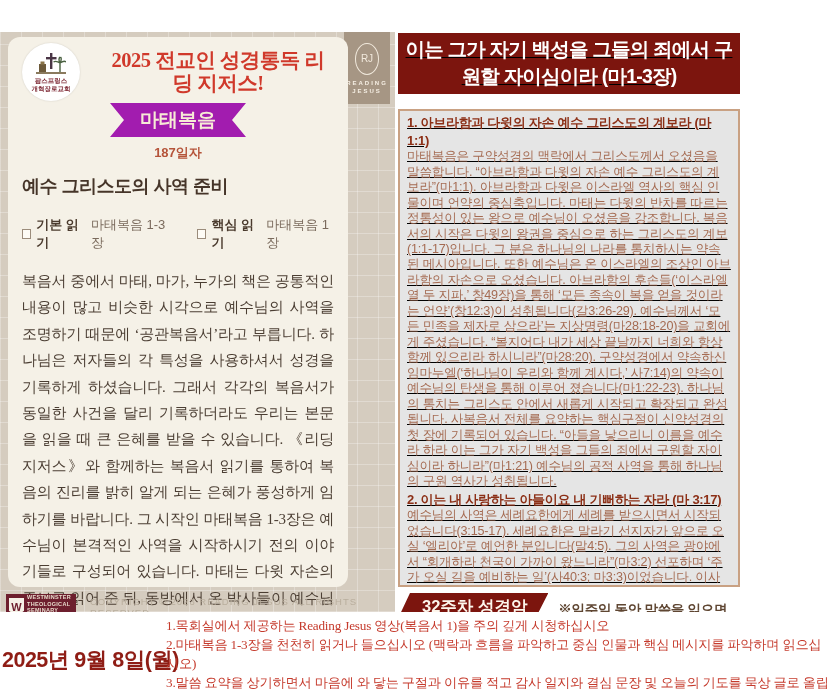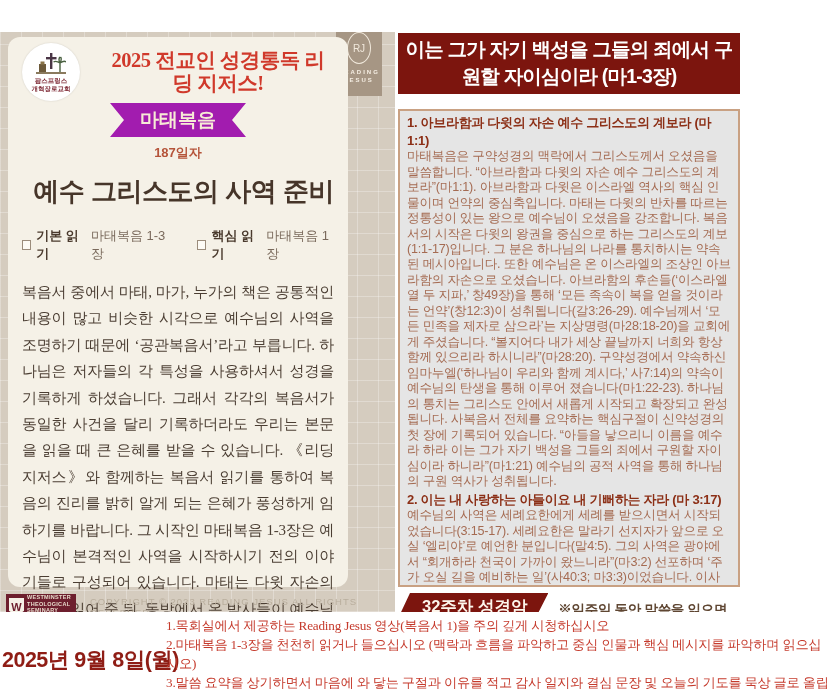--- a/index.html
+++ b/index.html
@@ -6,43 +6,43 @@
   html,body { width:835px; height:697px; background:#ffffff; overflow:hidden;
     font-family:"Liberation Sans", sans-serif; }
   .doc { position:relative; width:835px; height:697px; background:#ffffff; }
 
   
   .left-panel { position:absolute; left:0; top:32px; width:395px; height:580px;
     background:
       repeating-linear-gradient(0deg, rgba(255,255,255,.28) 0 1px, transparent 1px 21px),
       repeating-linear-gradient(90deg, rgba(255,255,255,.28) 0 1px, transparent 1px 21px),
       #d5ccbf; }
-  .rj-strip { position:absolute; right:13px; top:0; width:46px; height:64px;
+  .rj-strip { position:absolute; right:5px; top:0; width:46px; height:72px;
     background:#a69684; display:flex; flex-direction:column; align-items:center;
-    gap:2px; }
+    justify-content:center; gap:2px; }
   .rj-oval { width:24px; height:32px; border:1.5px solid #f1e9dc; border-radius:50%;
     color:#f1e9dc; font-size:10px; display:flex; align-items:center; justify-content:center;
     letter-spacing:0; margin-bottom:3px; }
   .rj-word { color:#f6efe4; font-size:6px; letter-spacing:2px; font-weight:bold; }
 
   .card { position:absolute; left:8px; top:5px; width:340px; height:550px;
     background:#f5f1e7; border-radius:12px; padding:6px 14px 0 14px; }
   .card-head { display:flex; align-items:center; gap:22px;font-family:Liberation Serif, serif; }
   .church-logo { width:58px; height:58px; background:#ffffff; border-radius:50%;
     flex:0 0 auto; display:flex; flex-direction:column; align-items:center;
     justify-content:center; box-shadow:0 0 2px rgba(0,0,0,.15); }
   .church-name { color:#7b2430; font-size:6.5px; font-weight:bold; line-height:1.2; text-align:center; }
   .main-title { flex:1; text-align:center; color:#d0392b; font-weight:bold;
     font-size:20.5px; line-height:1.1; letter-spacing:-0.5px; }
   .book-ribbon-wrap { text-align:center; margin-top:2px; }
   .book-ribbon { display:inline-block; background:#a21caf; color:#f7ead6;
     font-weight:bold; font-size:19px; padding:4px 30px;
     clip-path:polygon(0 0,100% 0,calc(100% - 14px) 50%,100% 100%,0 100%,14px 50%); }
   .day { text-align:center; color:#b5543a; font-weight:bold; font-size:13px; margin-top:7px; }
-  .lesson-title { text-align:right; color:#463529; font-weight:bold; font-size:26px;
+  .lesson-title { text-align:left; color:#463529; font-weight:bold; font-size:18px;
     margin-top:12px; letter-spacing:-0.5px; }
   .readings { display:flex; justify-content:center; gap:28px; margin-top:18px;
     font-size:13px; color:#7a6a5c; align-items:center; }
   .reading-item { display:flex; align-items:center; gap:5px; }
   .cbx { width:10px; height:10px; border:1.2px solid #9b8c7b; background:#fdfbf5;
     display:inline-block; }
   .reading-label { font-weight:bold; color:#4a3a2d; }
   .left-body { margin-top:16px; font-family:"Liberation Serif","DejaVu Serif",serif;
     font-size:15px; line-height:1.76; color:#4b3e33; text-align:justify;
     letter-spacing:-0.2px; }
@@ -50,21 +50,21 @@
     display:flex; align-items:center; gap:14px; }
   .wts-logo { background:#6d1f2e; height:27px; display:flex; align-items:center;
     gap:3px; padding:2px 5px 2px 3px; }
   .wts-shield { width:15px; height:19px; background:#f5f1e7; color:#6d1f2e;
     font-size:11px; font-weight:bold; display:flex; align-items:center; justify-content:center;
     clip-path:polygon(0 0,100% 0,100% 70%,50% 100%,0 70%); }
   .wts-text { color:#e8dccd; font-size:5.5px; font-weight:bold; line-height:1.15; letter-spacing:.3px; }
   .copyright { color:#b9ae9d; font-size:9.5px; letter-spacing:1px; }
 
   
-  .right-panel { position:absolute; left:395px; top:32px; width:348px; height:580px; background:#ffffff; }
+  .right-panel { position:absolute; left:395px; top:32px; width:348px; height:580px; background:#ffffff;text-decoration:underline; }
   .right-banner { margin:1px 3px 0 3px; background:#7c150e; color:#ffffff;
     font-weight:bold; font-size:19.5px; text-align:center; padding:3px 0 4px 0;
     letter-spacing:-0.8px; }
   .right-box { margin:15px 3px 0 3px; border:2px solid #c9a183; background:#e5e5e5;
     padding:3px 7px 4px 7px; height:478px; overflow:hidden; }
   .sec-h { color:#8c2f16; font-weight:bold; font-size:13px; line-height:1.35; letter-spacing:-0.3px; }
   .sec-p { color:#a56b52; font-size:12.6px; line-height:1.23; letter-spacing:-0.2px;
     margin-bottom:1px; }
   .memo-row { display:flex; align-items:center; gap:10px; margin:6px 3px 0 3px; }
   .memo-ribbon { background:#7c150e; color:#fdf6ec; font-weight:bold; font-size:16.5px;

